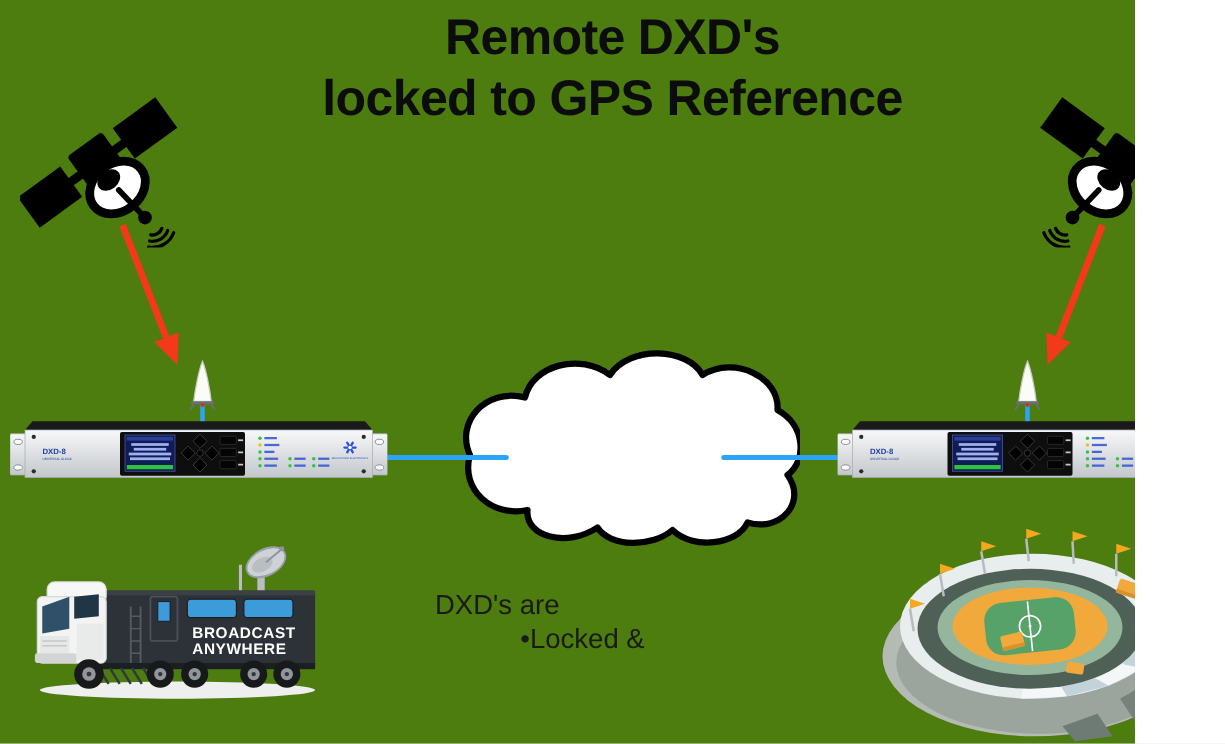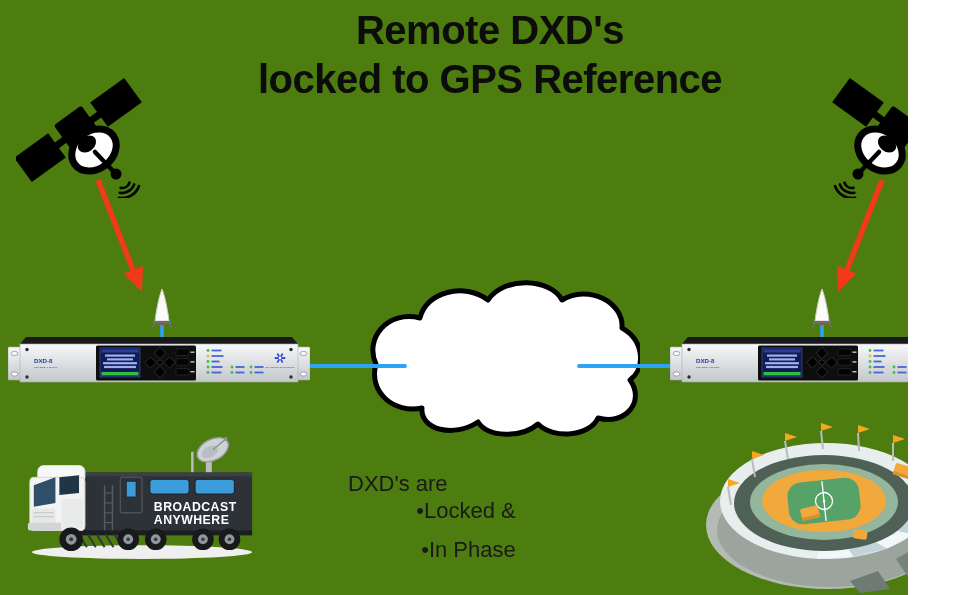--- a/index.html
+++ b/index.html
@@ -412,18 +412,15 @@
           <polygon points="222,44 234,48 222,52" fill="#f5a71f"></polygon>
         </g>
     </g>
   </svg>
 
   <div class="abs caption-heading">DXD's are</div>
   <div class="abs bullets">
     <div class="bullet-row">
       <span class="bullet-dot">•</span><span>Locked &amp;</span>
     </div>
-    <div class="bullet-row">
-      <span class="bullet-dot">•</span><span>In Phase</span>
-    </div>
   </div>
 
 </div>
 
 </body></html>

